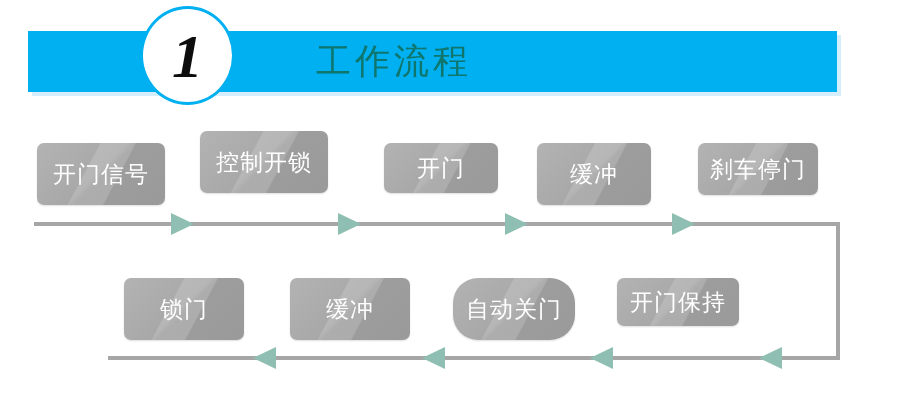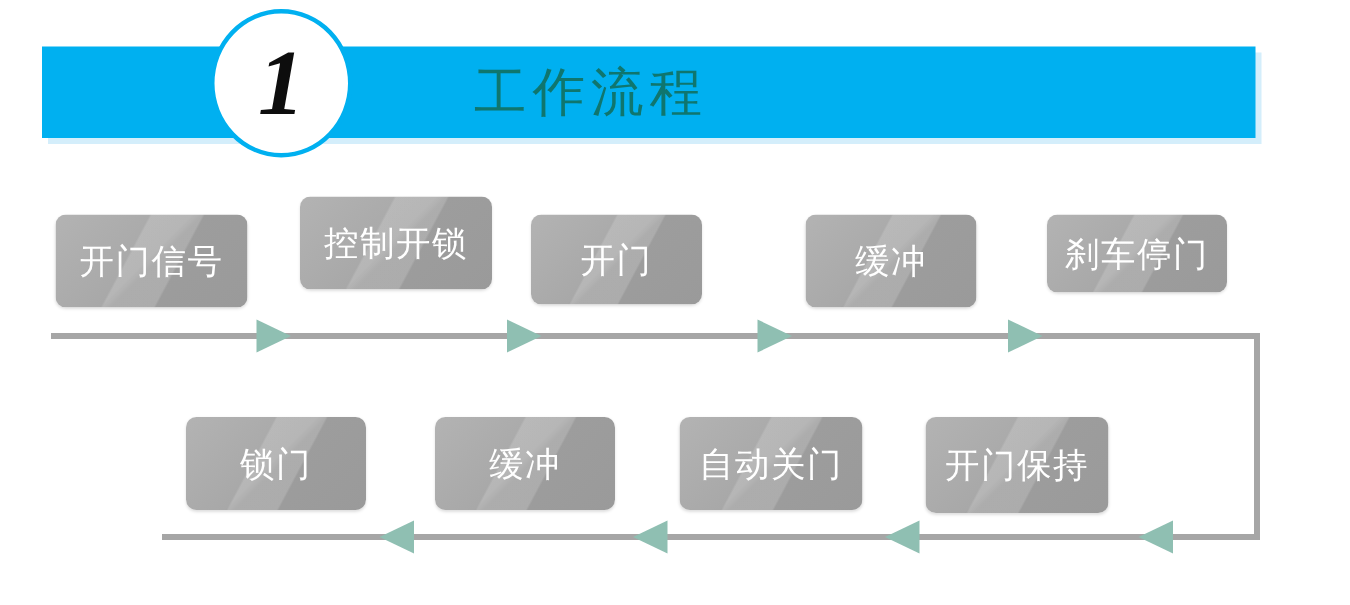--- a/index.html
+++ b/index.html
@@ -108,44 +108,44 @@
     <div class="header-title">工作流程</div>
   </div>
 
   <div class="flow" id="flow-layer">
       <div class="node" style="left: 37px; top: 143px; width: 128px; height: 62px;">
         <span class="node-label">开门信号</span>
       </div>
       <div class="node" style="left: 200px; top: 131px; width: 128px; height: 62px;">
         <span class="node-label">控制开锁</span>
       </div>
-      <div class="node" style="left: 354px; top: 143px; width: 114px; height: 60px;">
+      <div class="node" style="left: 384px; top: 143px; width: 114px; height: 50px;">
         <span class="node-label">开门</span>
       </div>
       <div class="node" style="left: 537px; top: 143px; width: 114px; height: 62px;">
         <span class="node-label">缓冲</span>
       </div>
       <div class="node" style="left: 698px; top: 143px; width: 120px; height: 52px;">
         <span class="node-label">刹车停门</span>
       </div>
       <div class="hline" style="left: 34px; top: 222px; width: 806px;"></div>
       <div class="arrow arrow-right" style="left: 171px; top: 213px;"></div>
       <div class="arrow arrow-right" style="left: 338px; top: 213px;"></div>
       <div class="arrow arrow-right" style="left: 505px; top: 213px;"></div>
       <div class="arrow arrow-right" style="left: 672px; top: 213px;"></div>
       <div class="node" style="left: 124px; top: 278px; width: 120px; height: 62px;">
         <span class="node-label">锁门</span>
       </div>
       <div class="node" style="left: 290px; top: 278px; width: 120px; height: 62px;">
         <span class="node-label">缓冲</span>
       </div>
-      <div class="node" style="left: 453px; top: 278px; width: 122px; height: 62px;">
+      <div class="node" style="left: 453px; top: 278px; width: 122px; height: 62px; border-radius: 25px;">
         <span class="node-label">自动关门</span>
       </div>
-      <div class="node" style="left: 617px; top: 278px; width: 122px; height: 64px; align-items: center;">
+      <div class="node" style="left: 617px; top: 278px; width: 122px; height: 48px; align-items: center;">
         <span class="node-label">开门保持</span>
       </div>
       <div class="hline" style="left: 108px; top: 356px; width: 732px;"></div>
       <div class="arrow arrow-left" style="left: 253px; top: 347px;"></div>
       <div class="arrow arrow-left" style="left: 422px; top: 347px;"></div>
       <div class="arrow arrow-left" style="left: 590px; top: 347px;"></div>
       <div class="arrow arrow-left" style="left: 759px; top: 347px;"></div>
       <div class="vline" style="left: 836px; top: 222px; height: 138px;"></div>
     </div>
 

